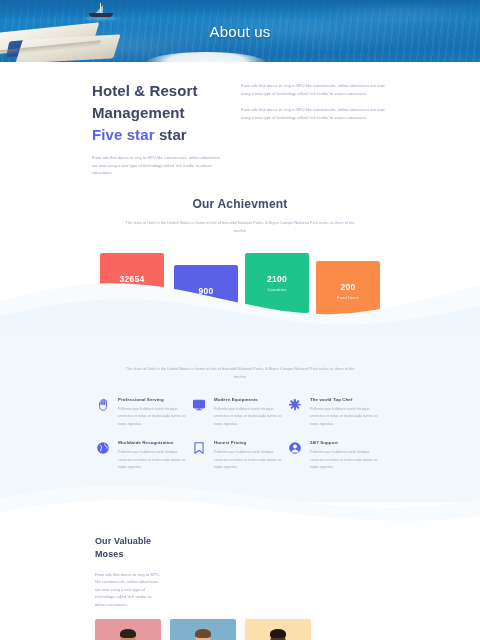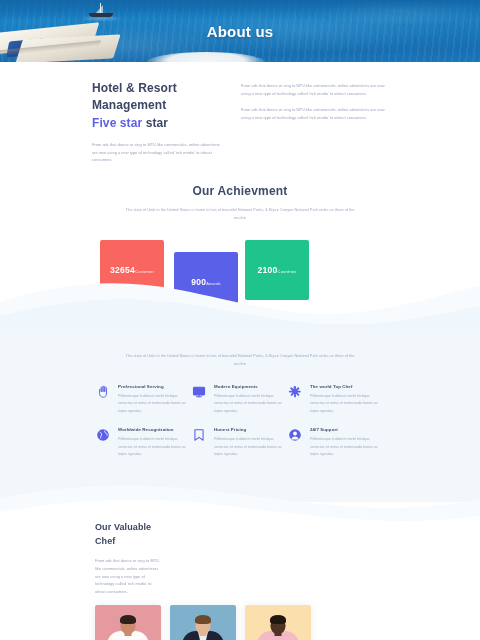--- a/index.html
+++ b/index.html
@@ -64,48 +64,48 @@
     background:linear-gradient(180deg,rgba(150,140,120,.5),rgba(150,140,120,0));
     transform:skewX(-22deg) rotate(-6deg);
   }
   .foam {
     position:absolute; left:146px; top:52px; width:120px; height:22px;
     background:radial-gradient(ellipse at 50% 40%, #f3f6f7 0%, #e8eef1 45%, rgba(232,238,241,0) 72%);
     border-radius:50%;
   }
   .hero-title {
     position:absolute; inset:0; display:flex; align-items:center; justify-content:center;
-    color:#ffffff; font-size:15px; font-weight:bold; letter-spacing:.2px;
+    color:#ffffff; font-size:15px; font-weight:normal; letter-spacing:.2px;
     text-shadow:0 1px 3px rgba(0,40,70,.35);
   }
 
   
   .intro { padding:18px 88px 0 92px; display:flex; gap:18px; }
   .intro-left { width:132px; }
   .intro-right { width:152px; padding-top:2px; }
-  .h-title { color:#3c4665; font-size:12px; font-weight:bold; line-height:1.45; letter-spacing:.1px; }
+  .h-title { color:#3c4665; font-size:15px; font-weight:bold; line-height:1.45; letter-spacing:.1px; }
   .h-title .accent { color:#5b60e8; }
   .h-title .plain { color:#3c4665; font-weight:bold; }
   .body-txt { color:#9aa2bd; font-size:3.9px; line-height:1.95; margin-top:9px; letter-spacing:.05px; }
   .intro-right .body-txt { margin-top:0; }
   .intro-right .body-txt + .body-txt { margin-top:9px; }
 
   
   .band { position:absolute; left:0; width:480px; pointer-events:none; }
   .band svg { display:block; width:480px; }
 
   
   .sec-center { text-align:center; }
   .sec-h { color:#414b6b; font-size:12px; font-weight:bold; letter-spacing:.2px; }
   .sec-sub { color:#a3aac2; font-size:3.9px; line-height:2.05; margin-top:8px; }
 
   .achieve { position:relative; margin-top:18px; height:78px; }
   .stat {
     position:absolute; width:64px; height:60px; border-radius:2px;
-    display:flex; flex-direction:row; align-items:center; justify-content:center;
+    display:flex; flex-direction:column; align-items:center; justify-content:center;
     color:#fff;
   }
   .stat .num { font-size:8.5px; font-weight:bold; letter-spacing:.3px; }
   .stat .lbl { font-size:4px; margin-top:3px; opacity:.92; letter-spacing:.2px; }
   .stat.s1 { left:100px; top:0px;  background:#f9655f; }
   .stat.s2 { left:174px; top:12px; background:#5b60e8; }
   .stat.s3 { left:245px; top:0px;  background:#1fc38c; }
   .stat.s4 { left:316px; top:8px;  background:#fb8b48; }
 
   
@@ -211,20 +211,24 @@
         <div class="lbl">Customer</div>
       </div>
       <div class="stat s2">
         <div class="num">900</div>
         <div class="lbl">Awards</div>
       </div>
       <div class="stat s3">
         <div class="num">2100</div>
         <div class="lbl">Countries</div>
       </div>
+      <div class="stat s4">
+        <div class="num">200</div>
+        <div class="lbl">Food Items</div>
+      </div>
     </div>
   </div>
 
   <div class="band" style="top:272px; z-index:0;">
     <svg viewBox="0 0 480 62" preserveAspectRatio="none" height="62">
       <path d="M0,30 C60,10 120,6 180,18 C250,32 300,48 360,40 C420,32 455,18 480,14 L480,62 L0,62 Z" fill="#f7fbfe"></path>
       <path d="M0,44 C70,26 130,22 200,34 C270,46 320,58 390,50 C430,45 460,38 480,34 L480,62 L0,62 Z" fill="#eff6fc"></path>
     </svg>
   </div>
   <div style="position:absolute; left:0; top:330px; width:480px; height:172px; background:#f2f7fc; z-index:0;"></div>
@@ -328,21 +332,21 @@
         </div>
 
       </div>
     </div>
   </div>
 
   <div class="team" style="position:relative; z-index:2; margin-top:59px;">
     <div class="team-intro">
       <div class="h-title">
         <span>Our Valuable</span><br>
-        <span>Chef</span>
+        <span>Moses</span>
       </div>
       <div class="body-txt">From ads that dance or sing to MTV-like commercials, online advertisers are now using a new type of technology called 'rich media' to attract consumers.</div>
     </div>
 
     <div class="team-cards">
 
       <div class="tcard">
         <div class="tphoto p1">
           <div class="fig">
             <div class="torso"></div>

